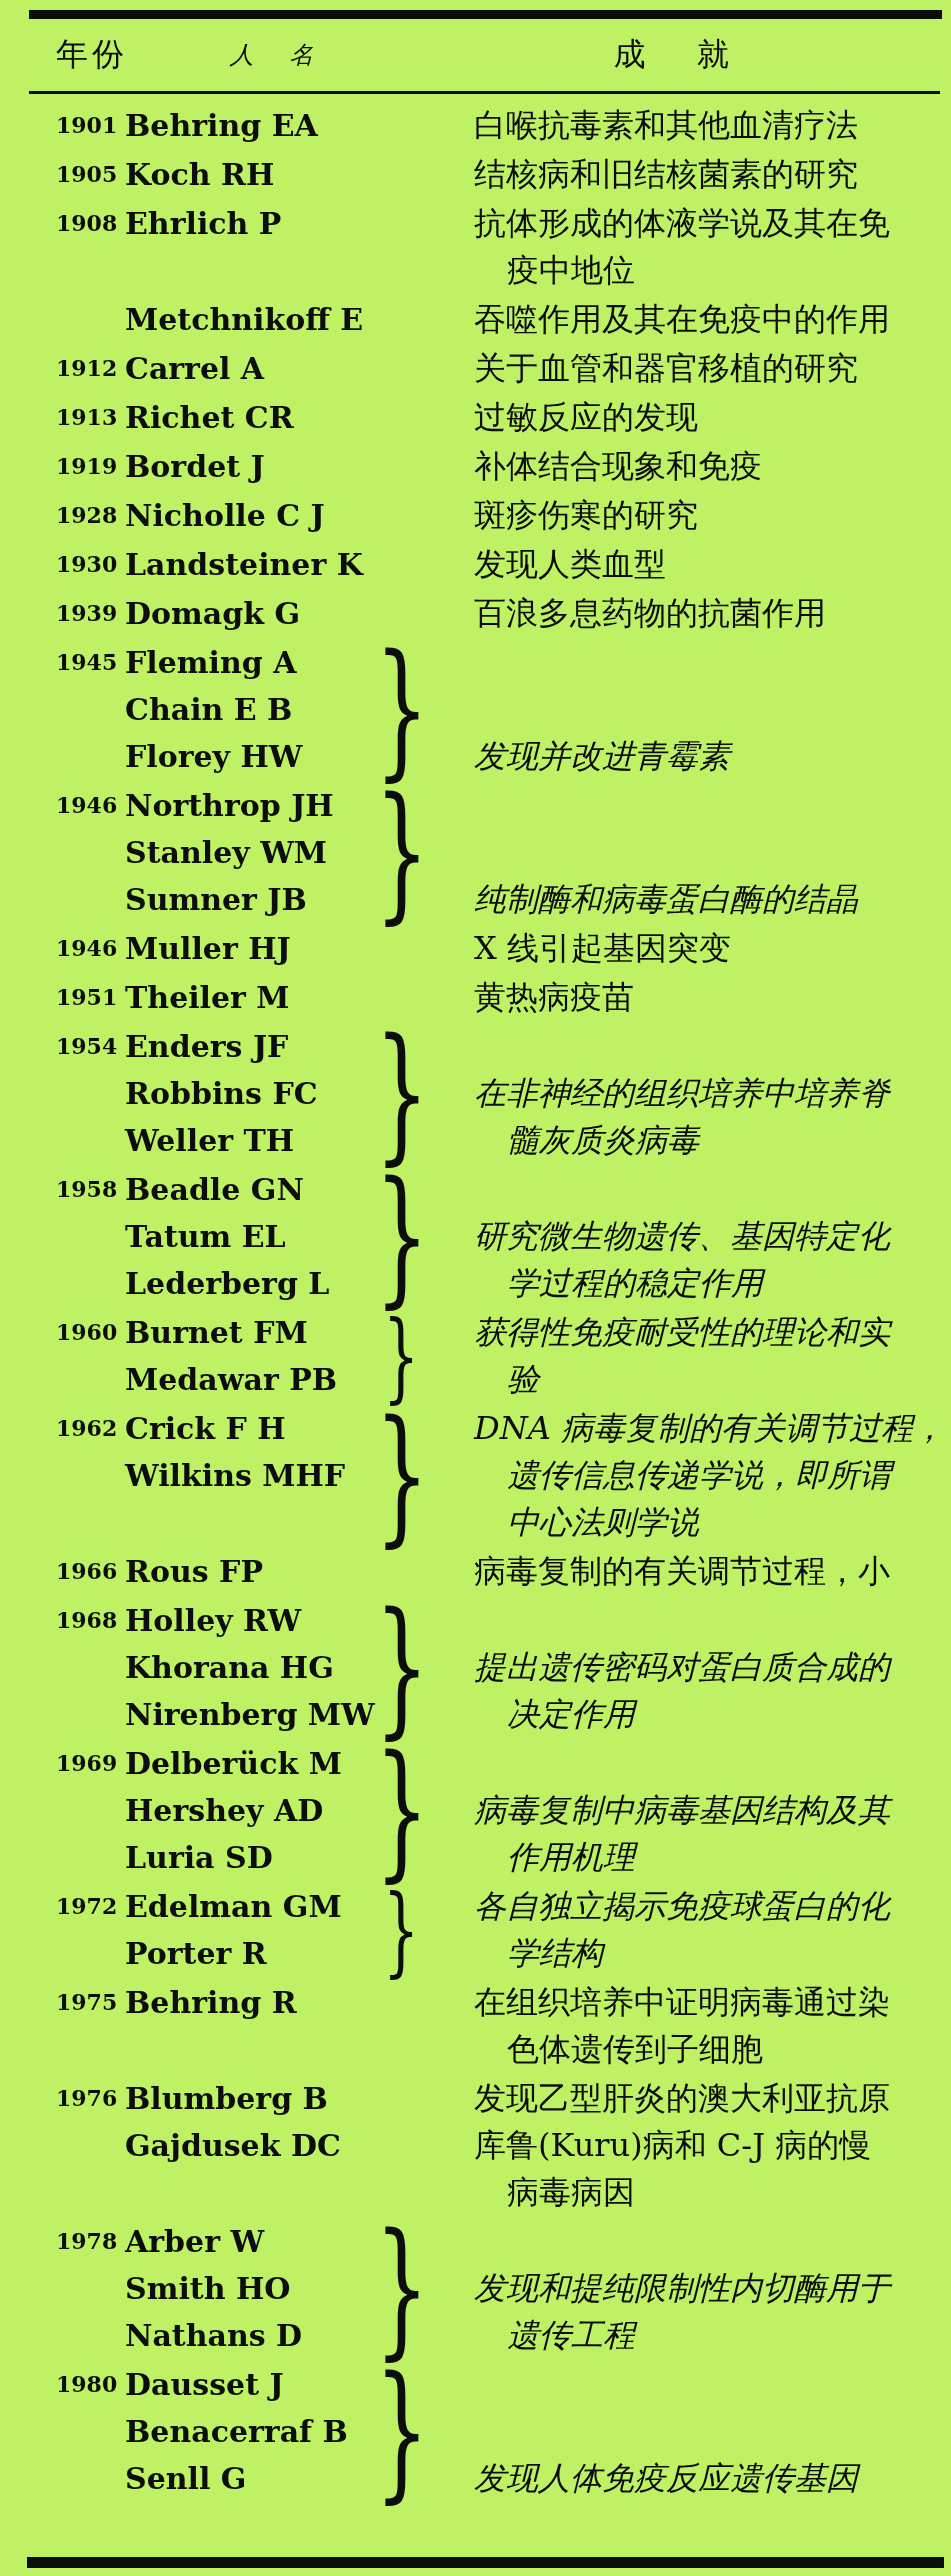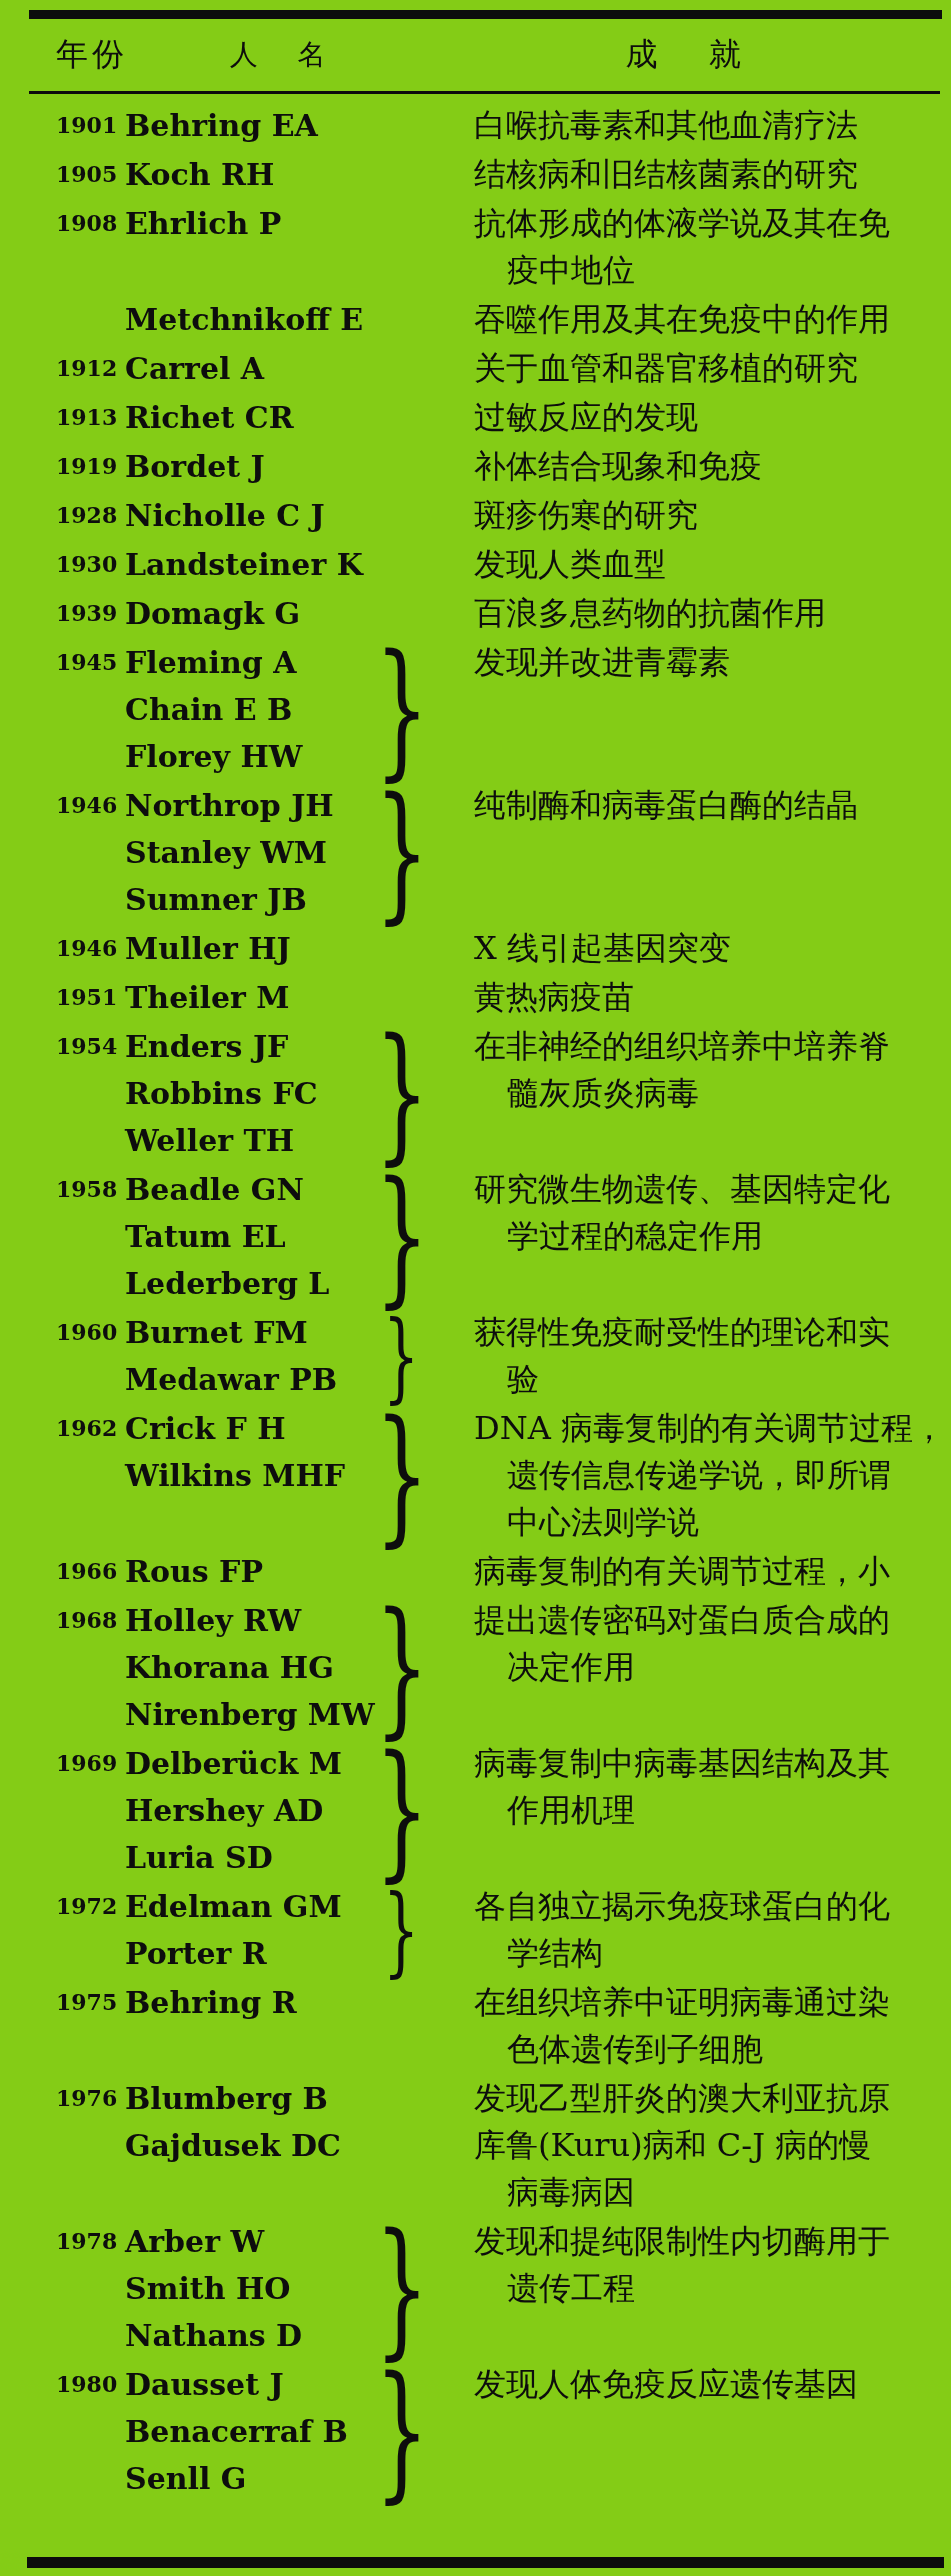--- a/index.html
+++ b/index.html
@@ -1,31 +1,31 @@
 <!DOCTYPE html>
 <html lang="zh"><head>
 <meta charset="utf-8">
 <style>
   html,body{margin:0;padding:0;background:#ffffff;}
   .doc{
     position:relative;
     width:952px;height:2576px;
-    background:#84cc16;
+    background:#bef264;
     color:#0d0d0d;
     font-family:"DejaVu Serif","Liberation Serif",serif;
     overflow:hidden;
   }
   .rule{background:#0c0c0c;}
   .rule-top{height:8.8px;margin:9.8px 9.8px 0 29px;}
   .rule-mid{height:3.9px;margin:0 11.7px 0 29px;}
   .rule-bottom{position:absolute;left:27px;right:7.8px;bottom:7.8px;height:10.8px;background:#0c0c0c;}
 
   .header-row{display:flex;align-items:center;height:72px;}
   .h-year{margin-left:56px;font-size:32px;letter-spacing:3.9px;white-space:nowrap;}
-  .h-name{margin-left:102px;font-size:28px;letter-spacing:5.9px;white-space:nowrap;}
+  .h-name{margin-left:102px;font-size:24px;letter-spacing:5.9px;white-space:nowrap;font-style:italic;}
   .h-ach{margin-left:294px;font-size:32px;letter-spacing:9.8px;white-space:nowrap;}
 
   #rows{padding-top:7.8px;}
   .entry{display:flex;align-items:stretch;margin-bottom:2px;}
   .col-year{
     width:125px;box-sizing:border-box;padding-left:56px;
     font-size:22px;font-weight:bold;line-height:47px;white-space:nowrap;
   }
   .col-names{
     width:247px;font-size:30px;font-weight:bold;line-height:47px;
@@ -36,21 +36,21 @@
   }
   .brace-glyph{
     display:block;font-weight:400;line-height:0.92;
     transform:scaleX(0.58);transform-origin:center;
   }
   .col-ach{
     flex:1;box-sizing:border-box;padding-left:43px;padding-right:7px;
     font-size:32px;line-height:47px;
     display:flex;flex-direction:column;justify-content:flex-start;
   }
-  .entry.braced .col-ach{justify-content:flex-start;}
+  .entry.braced .col-ach{justify-content:flex-end;font-style:italic;}
   .ach-line{white-space:nowrap;}
   .ach-line.ind{padding-left:33px;}
 </style>
 </head>
 <body>
 
 <div class="doc">
 
   <div class="rule rule-top"></div>
 

